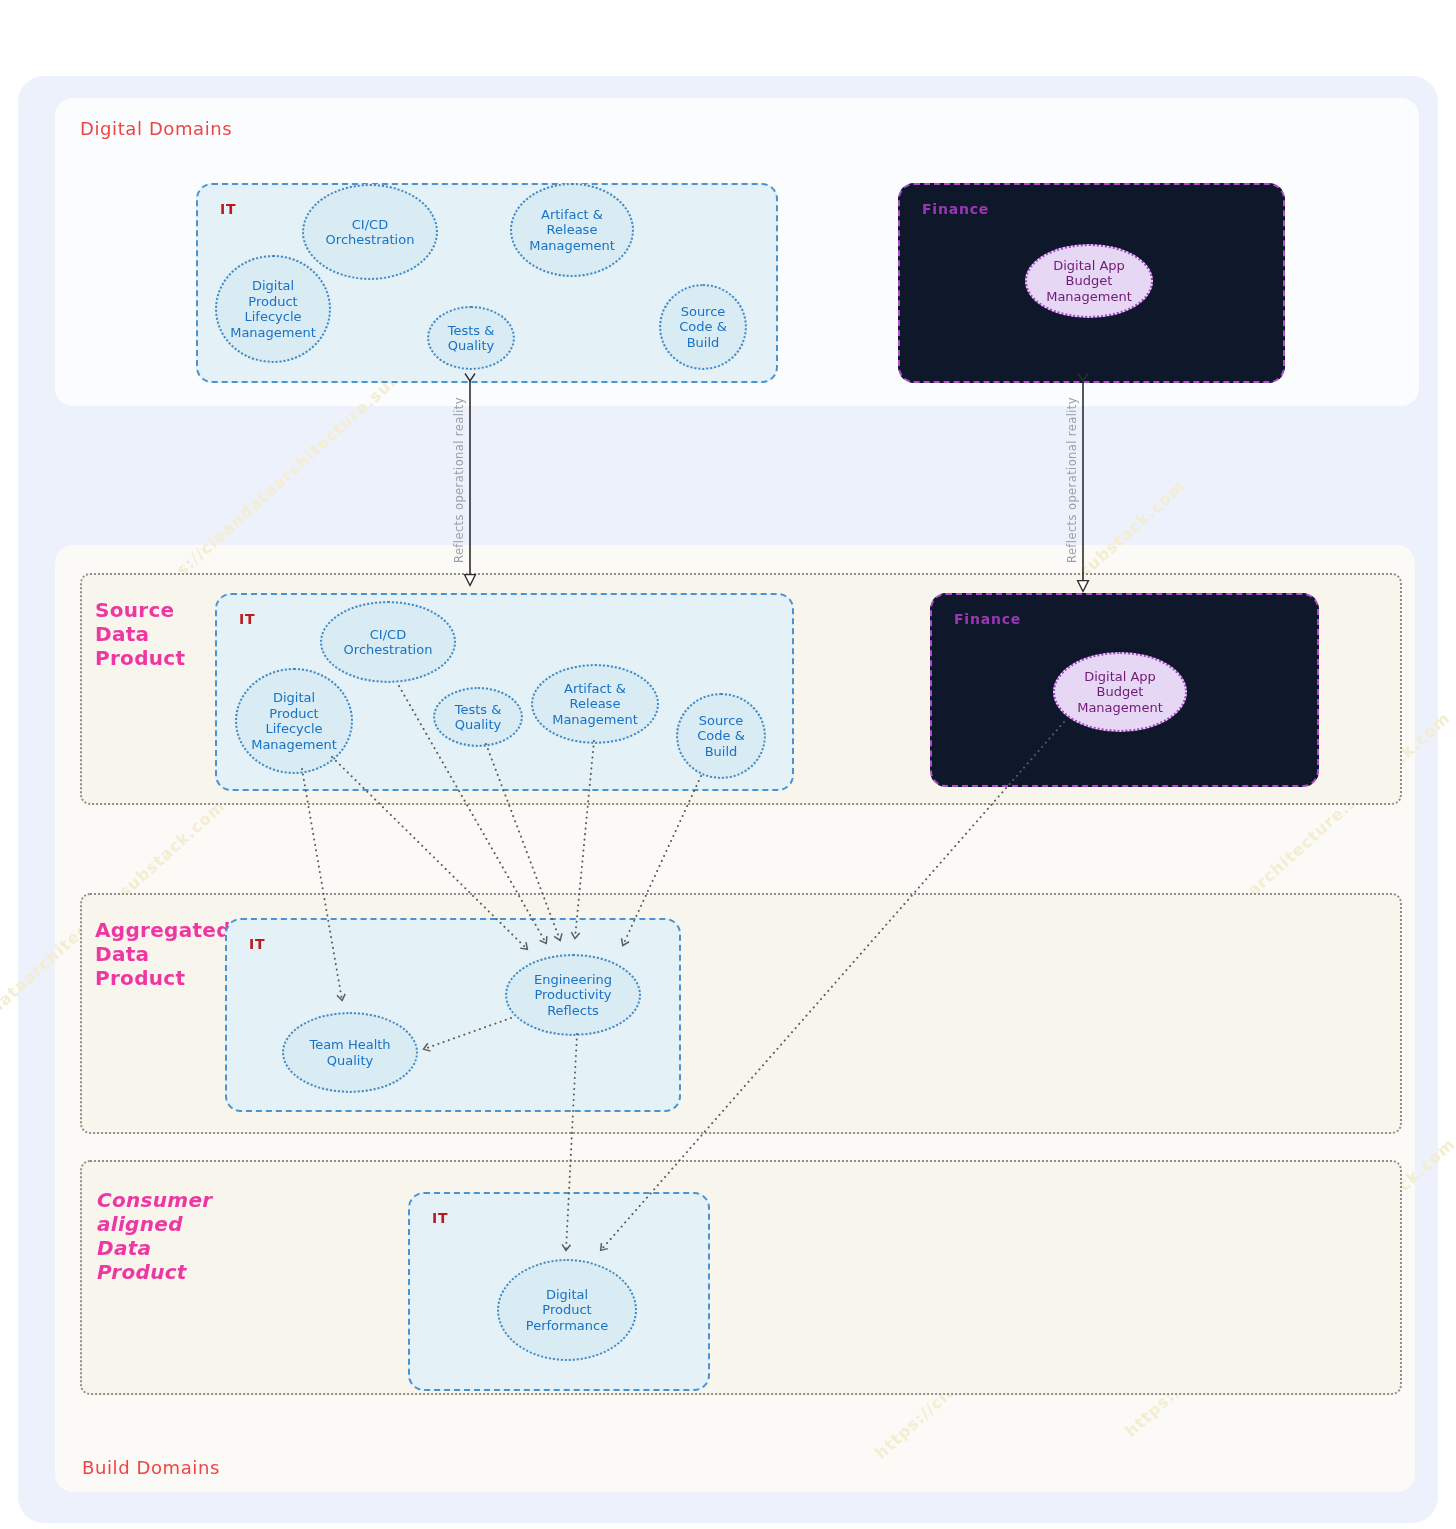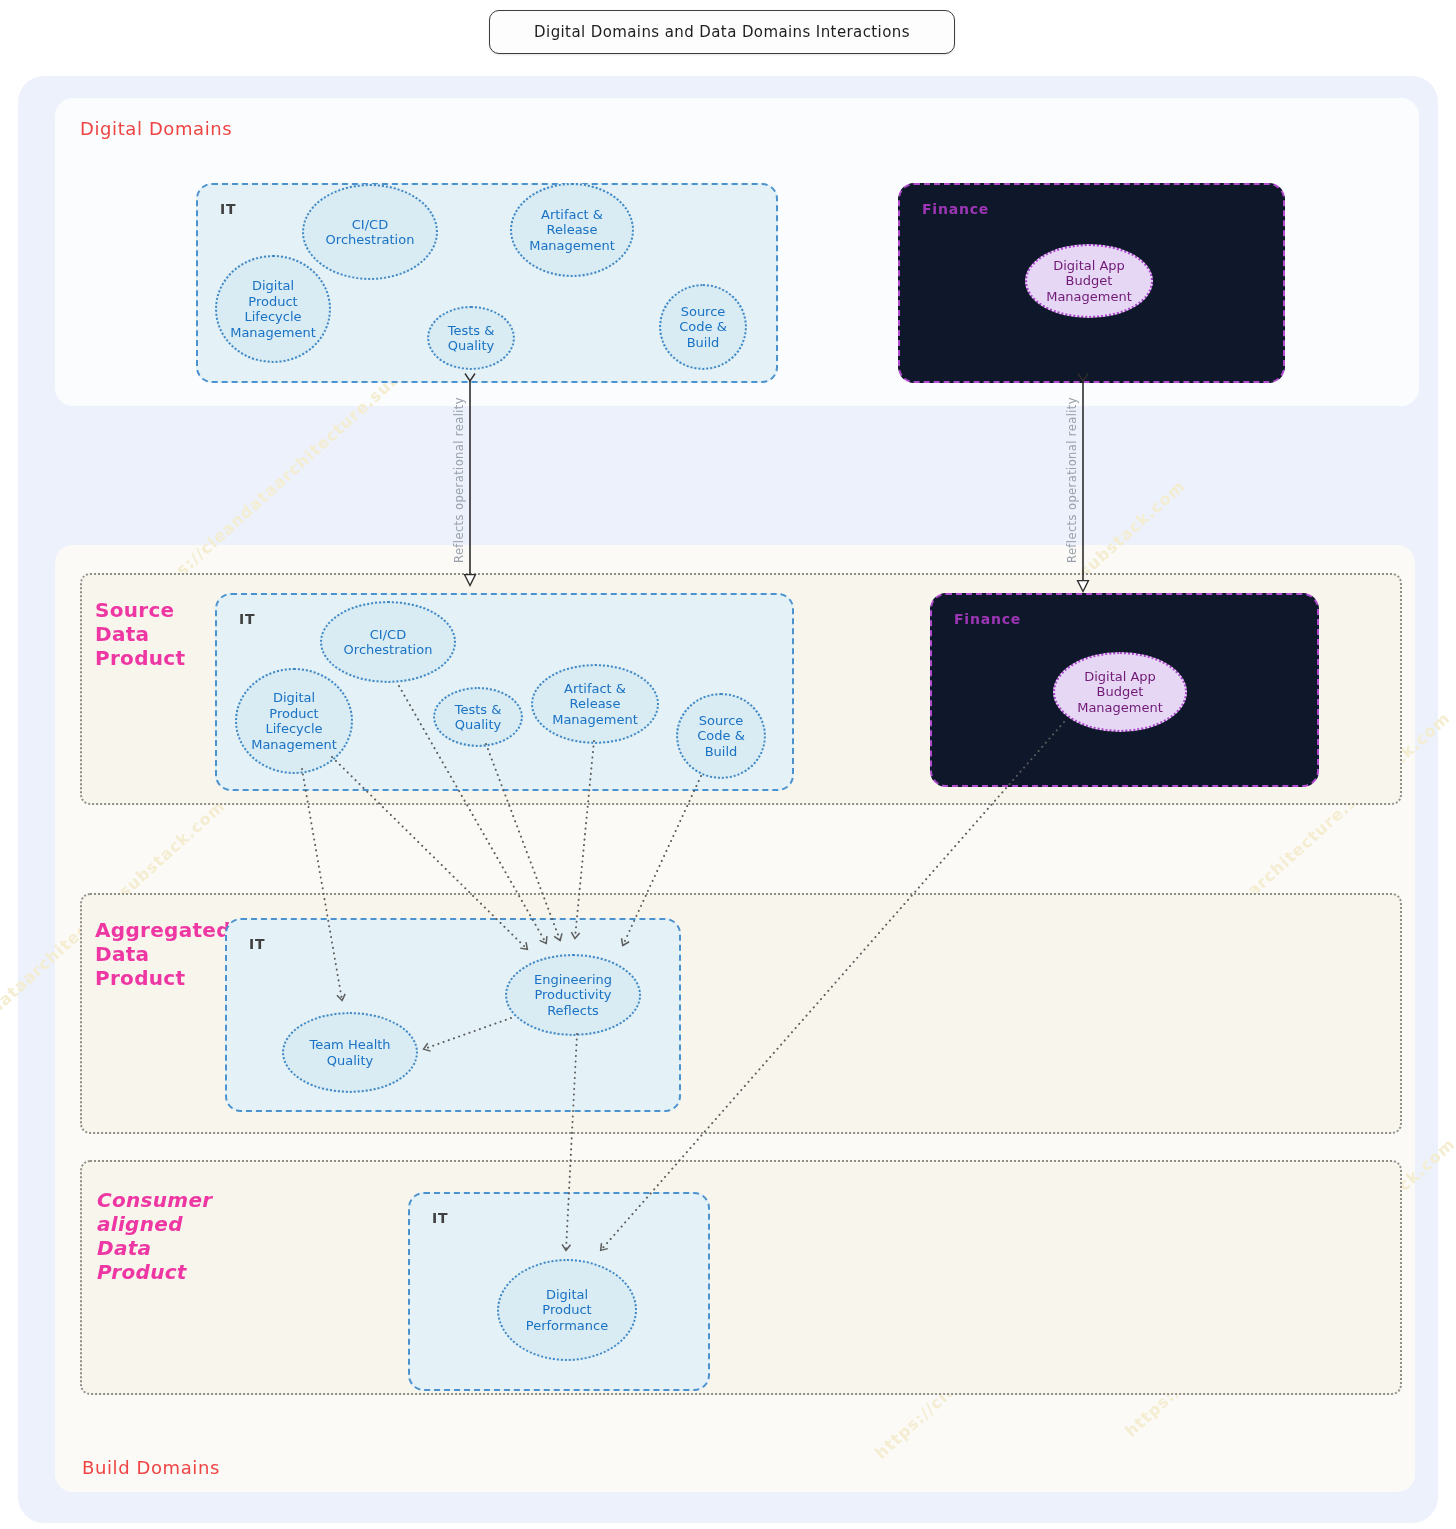--- a/index.html
+++ b/index.html
@@ -47,21 +47,21 @@
   }
 
   
   .groupbox{border-radius:16px;}
   .groupbox.it{background:#e4f2f7;border:2px dashed #4b92cf;}
   .groupbox.fin{background:#0f172a;border:2px dashed #b24ace;}
   .group-label{
     position:absolute;left:22px;top:16px;font-size:14px;font-weight:600;
     letter-spacing:.8px;
   }
-  .group-label.it{color:#404040;}
+  .group-label.it{color:#b91c1c;}
   .group-label.fin{color:#9c36b5;}
 
   
   .ellipse{
     border-radius:50%;display:flex;align-items:center;justify-content:center;
     text-align:center;font-size:13px;line-height:15.5px;font-weight:500;
   }
   .ellipse.it{background:#d9ecf4;border:2px dotted #3f87c5;color:#1a72c4;}
   .ellipse.fin{background:#e6d7f5;border:2px dotted #a944cb;color:#701a75;}
 
@@ -207,15 +207,14 @@
       <line x1="701" y1="776" x2="623" y2="945" marker-end="url(#mV)"></line>
       <line x1="511" y1="1018" x2="424" y2="1049" marker-end="url(#mV)"></line>
       <line x1="577" y1="1034" x2="566" y2="1250" marker-end="url(#mV)"></line>
       <line x1="1064" y1="722" x2="601" y2="1250" marker-end="url(#mV)"></line>
     </g>
   </svg>
 
   <div class="abs varrow-label" style="left:374px;top:473px;">Reflects operational reality</div>
   <div class="abs varrow-label" style="left:987px;top:473px;">Reflects operational reality</div>
 
-  <div class="abs title-box">Digital Domains and Data Domains Interactions</div>
 
 </div>
 
 </body></html>

